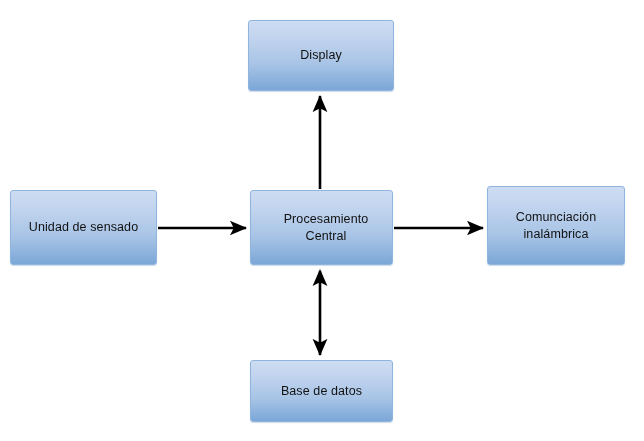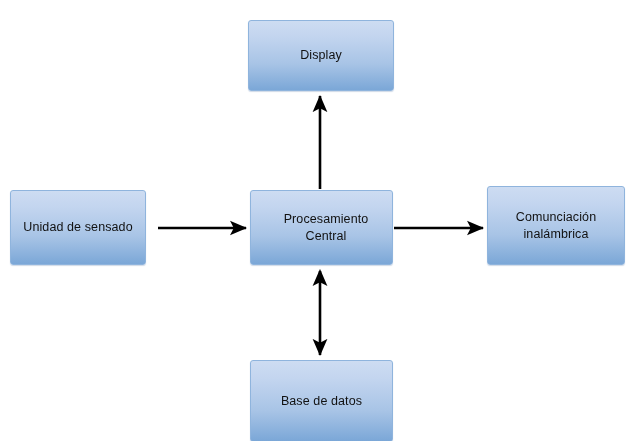--- a/index.html
+++ b/index.html
@@ -45,24 +45,24 @@
     -webkit-font-smoothing: antialiased;
   }
   .node-label {
     display: block;
     padding: 0 6px;
     white-space: pre-line;
   }
 
   
   #node-display        { left: 248px; top: 20px;  width: 146px; height: 71px; }
-  #node-sensing-unit   { left: 10px;  top: 190px; width: 136px; height: 75px; }
+  #node-sensing-unit   { left: 10px;  top: 190px; width: 147px; height: 75px; }
   #node-central        { left: 250px; top: 190px; width: 143px; height: 75px; padding-left: 9px; }
   #node-communication  { left: 487px; top: 186px; width: 138px; height: 79px; }
-  #node-database       { left: 250px; top: 360px; width: 143px; height: 82px; }
+  #node-database       { left: 250px; top: 360px; width: 143px; height: 62px; }
 </style>
 </head>
 <body>
 
 <div id="diagram-canvas">
 
   <svg id="connector-layer" viewBox="0 0 644 441" width="644" height="441" xmlns="http://www.w3.org/2000/svg">
     <defs>
       <marker id="arrowhead" markerWidth="7" markerHeight="7" refX="6.2" refY="3.1" orient="auto" markerUnits="strokeWidth">
         <path d="M 0 0.25 L 6.6 3.1 L 0 5.95 L 1.5 3.1 Z" fill="#000000"></path>

